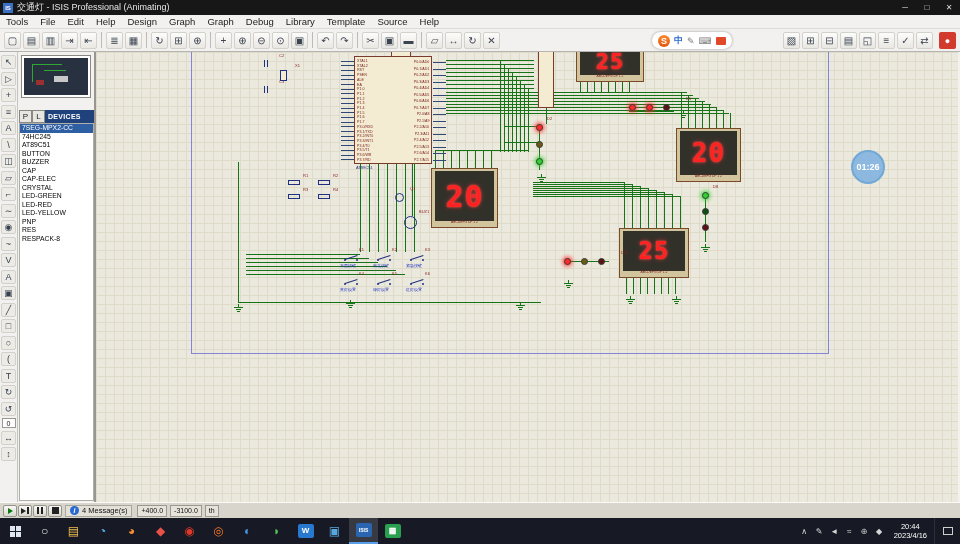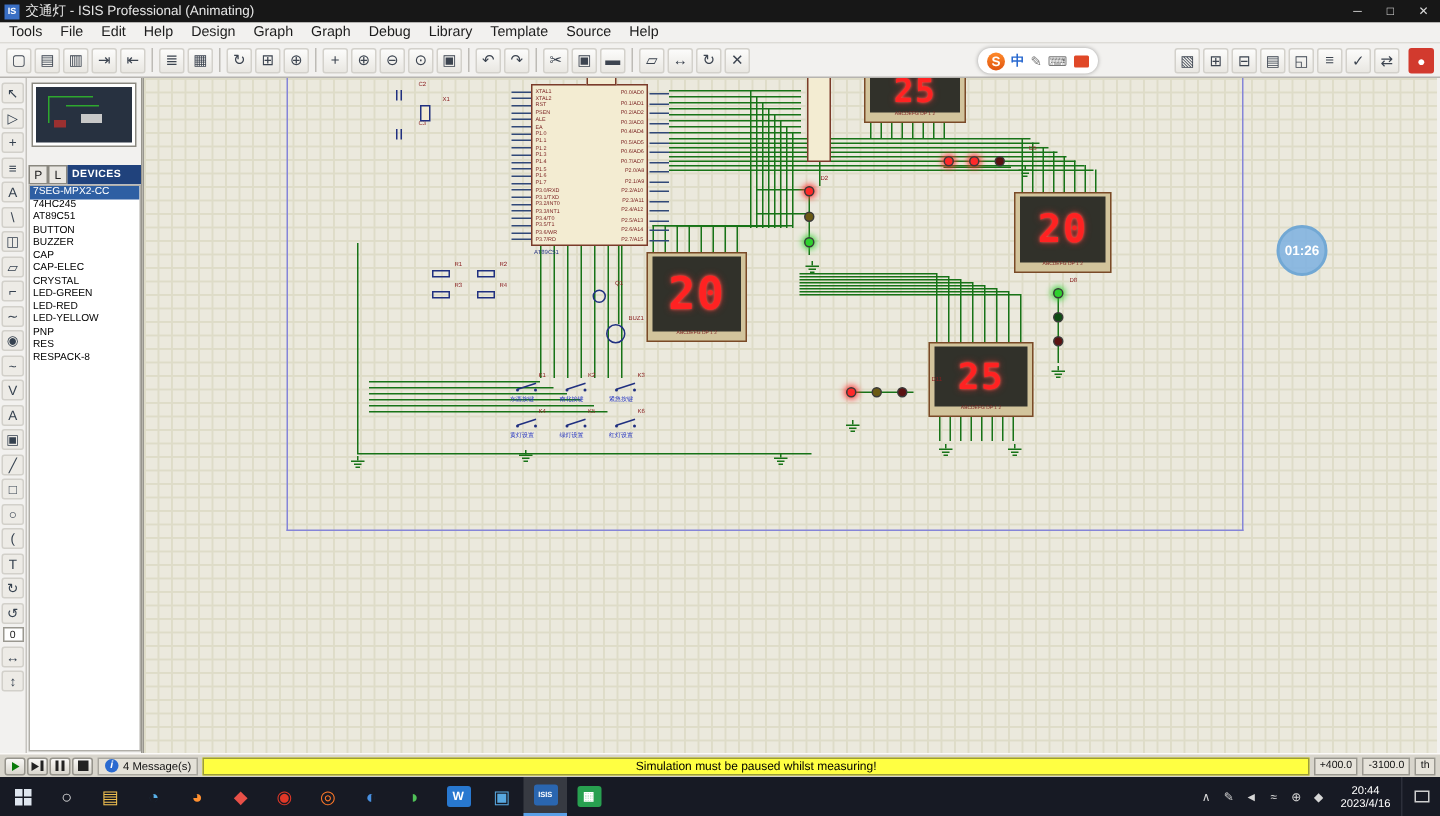--- a/index.html
+++ b/index.html
@@ -613,21 +613,20 @@
         <div class="pbar"></div>
         <div class="pbar"></div>
       </div>
     <div class="simbtn">
         <div class="stopsq"></div>
       </div>
     <div id="msgarea">
       <div class="info">i</div>
       <span>4 Message(s)</span>
     </div>
-    <div id="warnbar">Simulation must be paused whilst measuring!</div>
     <span class="coord">+400.0</span>
     <span class="coord">-3100.0</span>
     <span class="coord">th</span>
   </div>
 
   <div id="taskbar">
     <div id="startbtn">
         <i></i>
         <i></i>
         <i></i>

